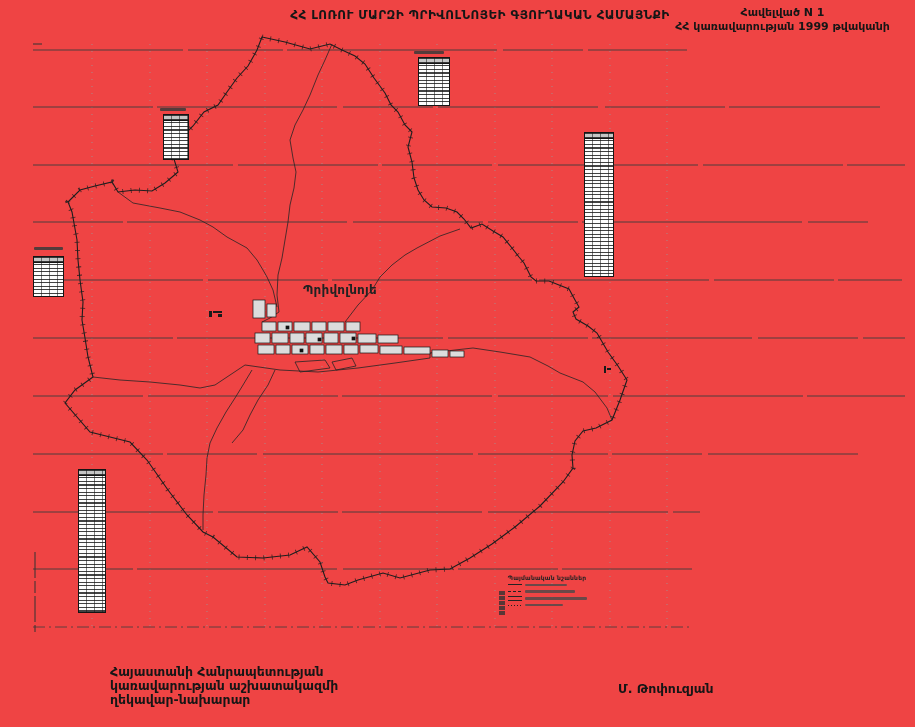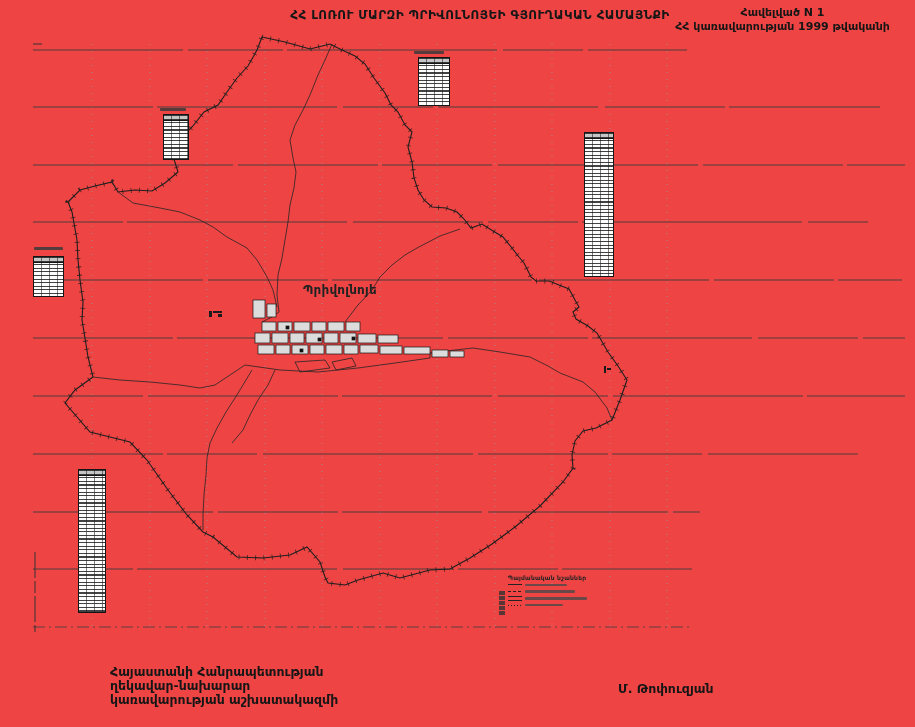--- a/index.html
+++ b/index.html
@@ -191,18 +191,18 @@
         <div class="legend-sym">
             <div class="l4"></div>
           </div>
         <div class="legend-txt" style="width:38px;"></div>
       </div>
     </div>
   </div>
 
   <div class="sign-block">
     <div>Հայաստանի Հանրապետության</div>
+    <div>կառավարության աշխատակազմի</div>
     <div>ղեկավար-նախարար</div>
-    <div>կառավարության աշխատակազմի</div>
   </div>
   <div class="sign-name">Մ. Թոփուզյան</div>
 
 </div>
 
 </body></html>

